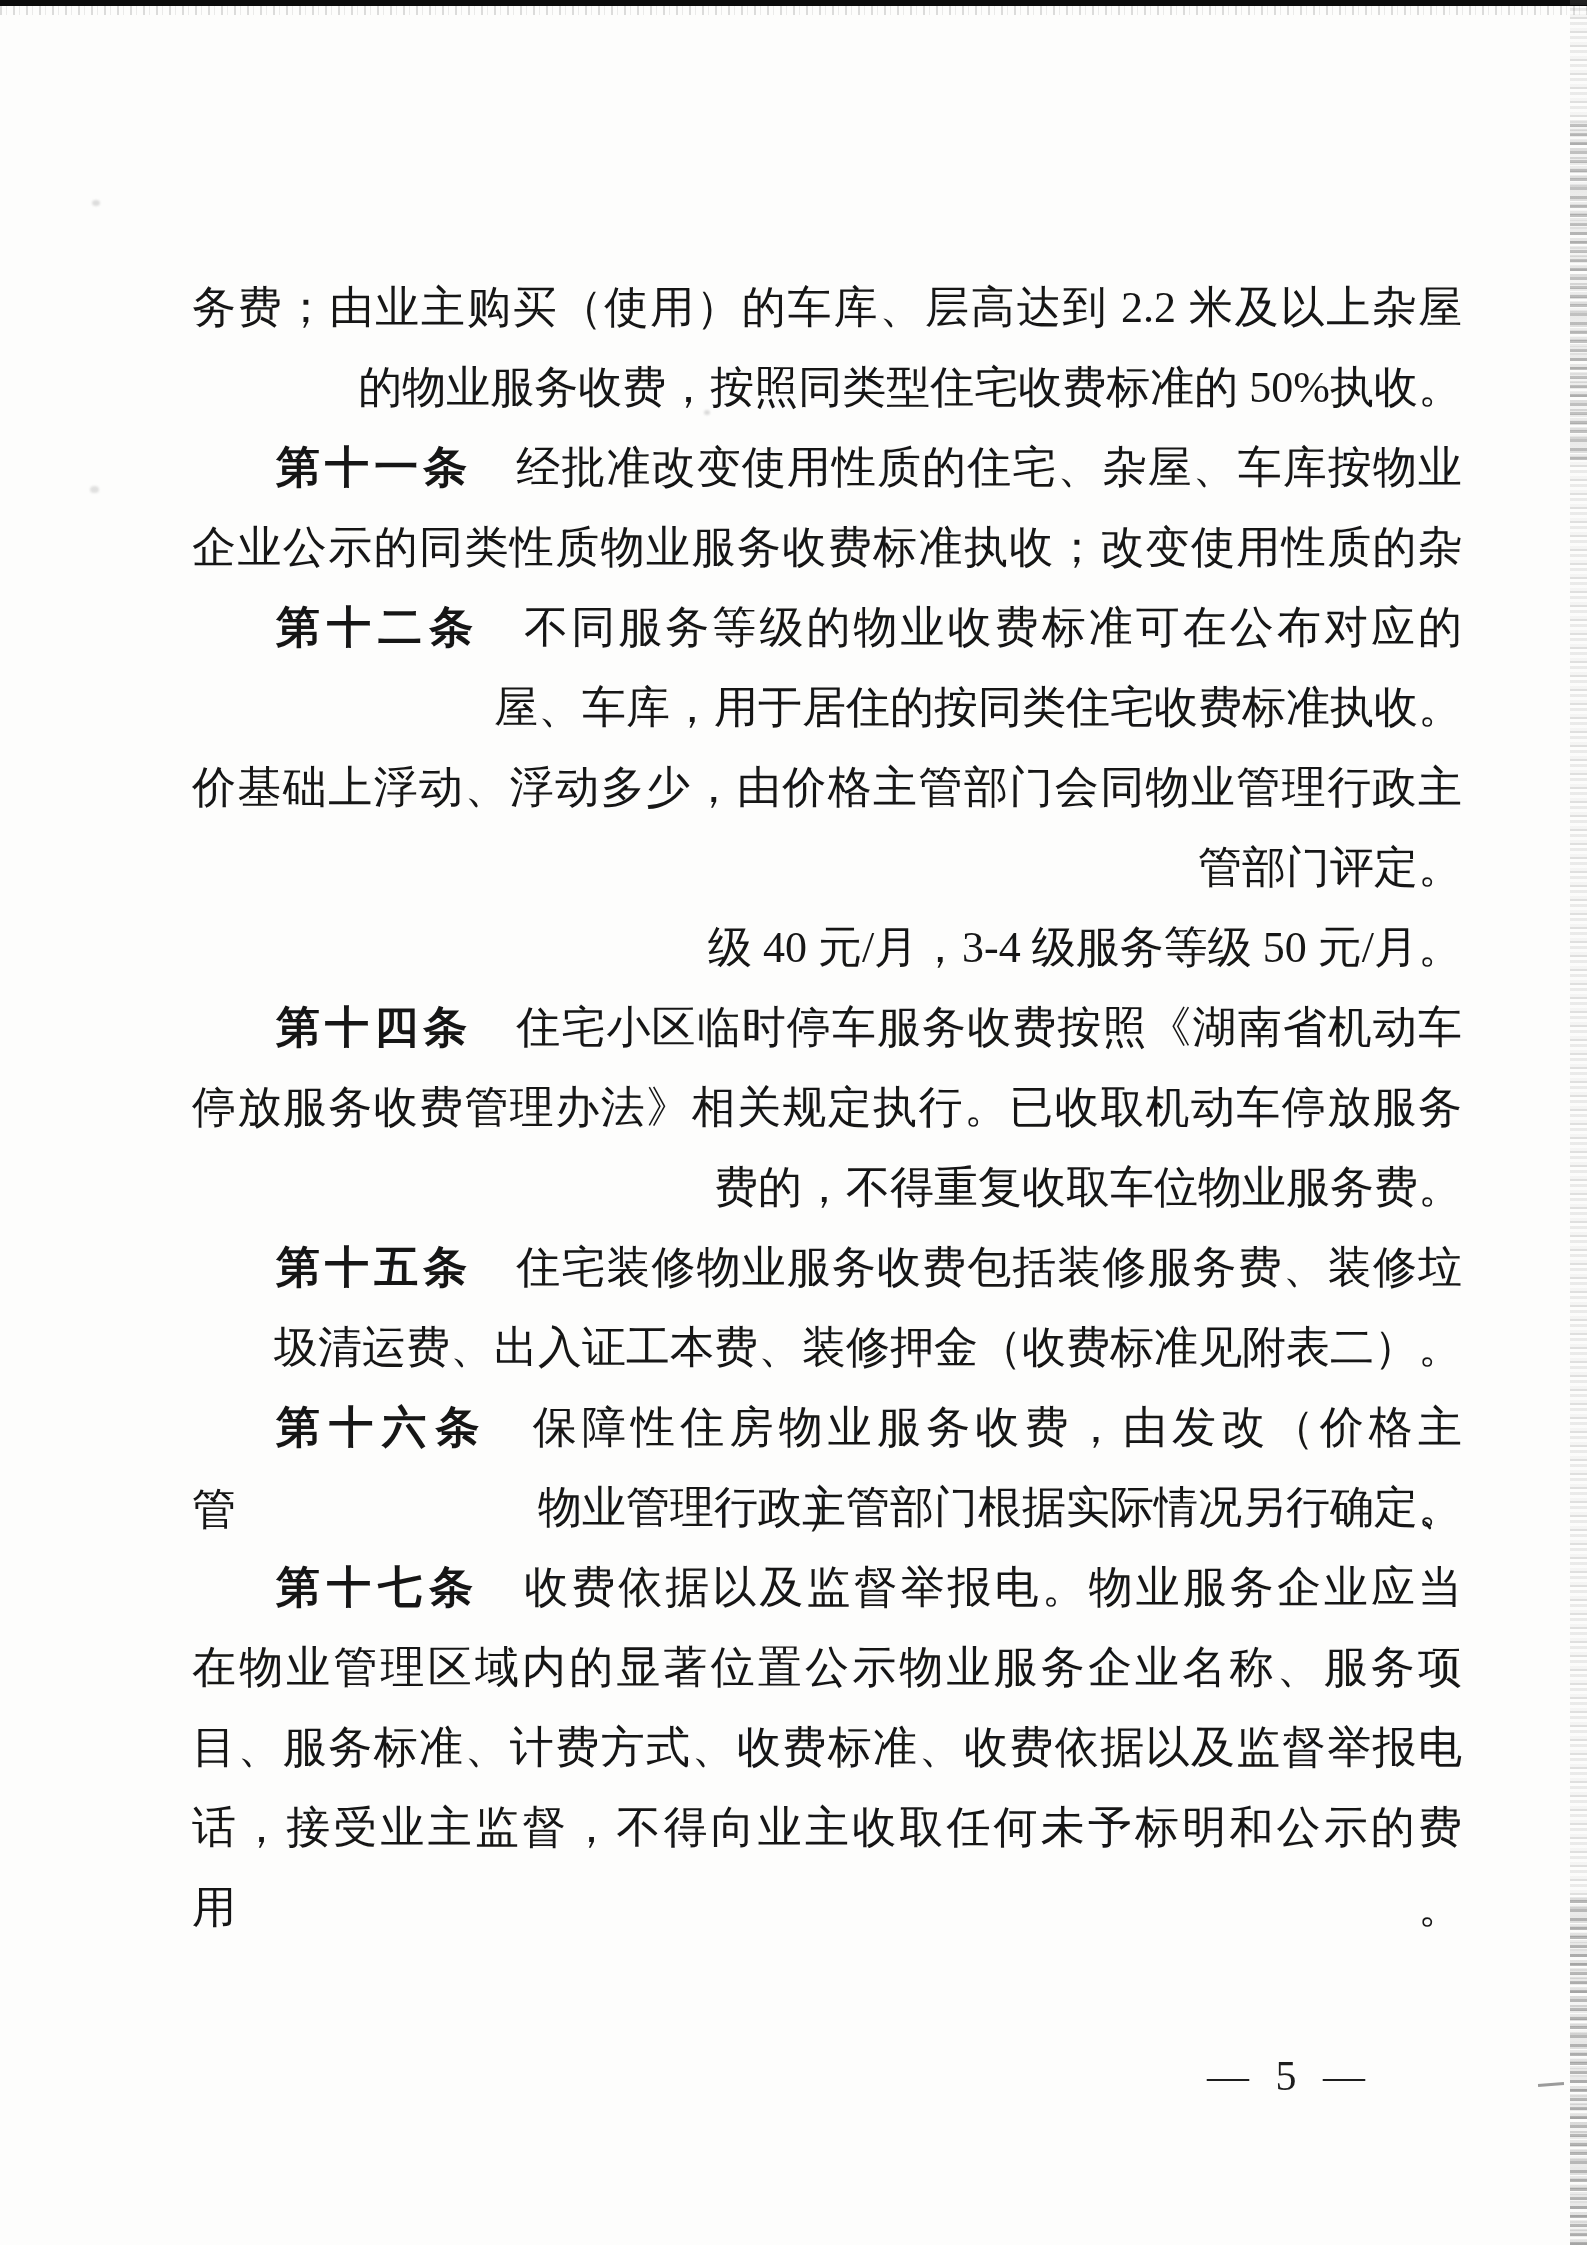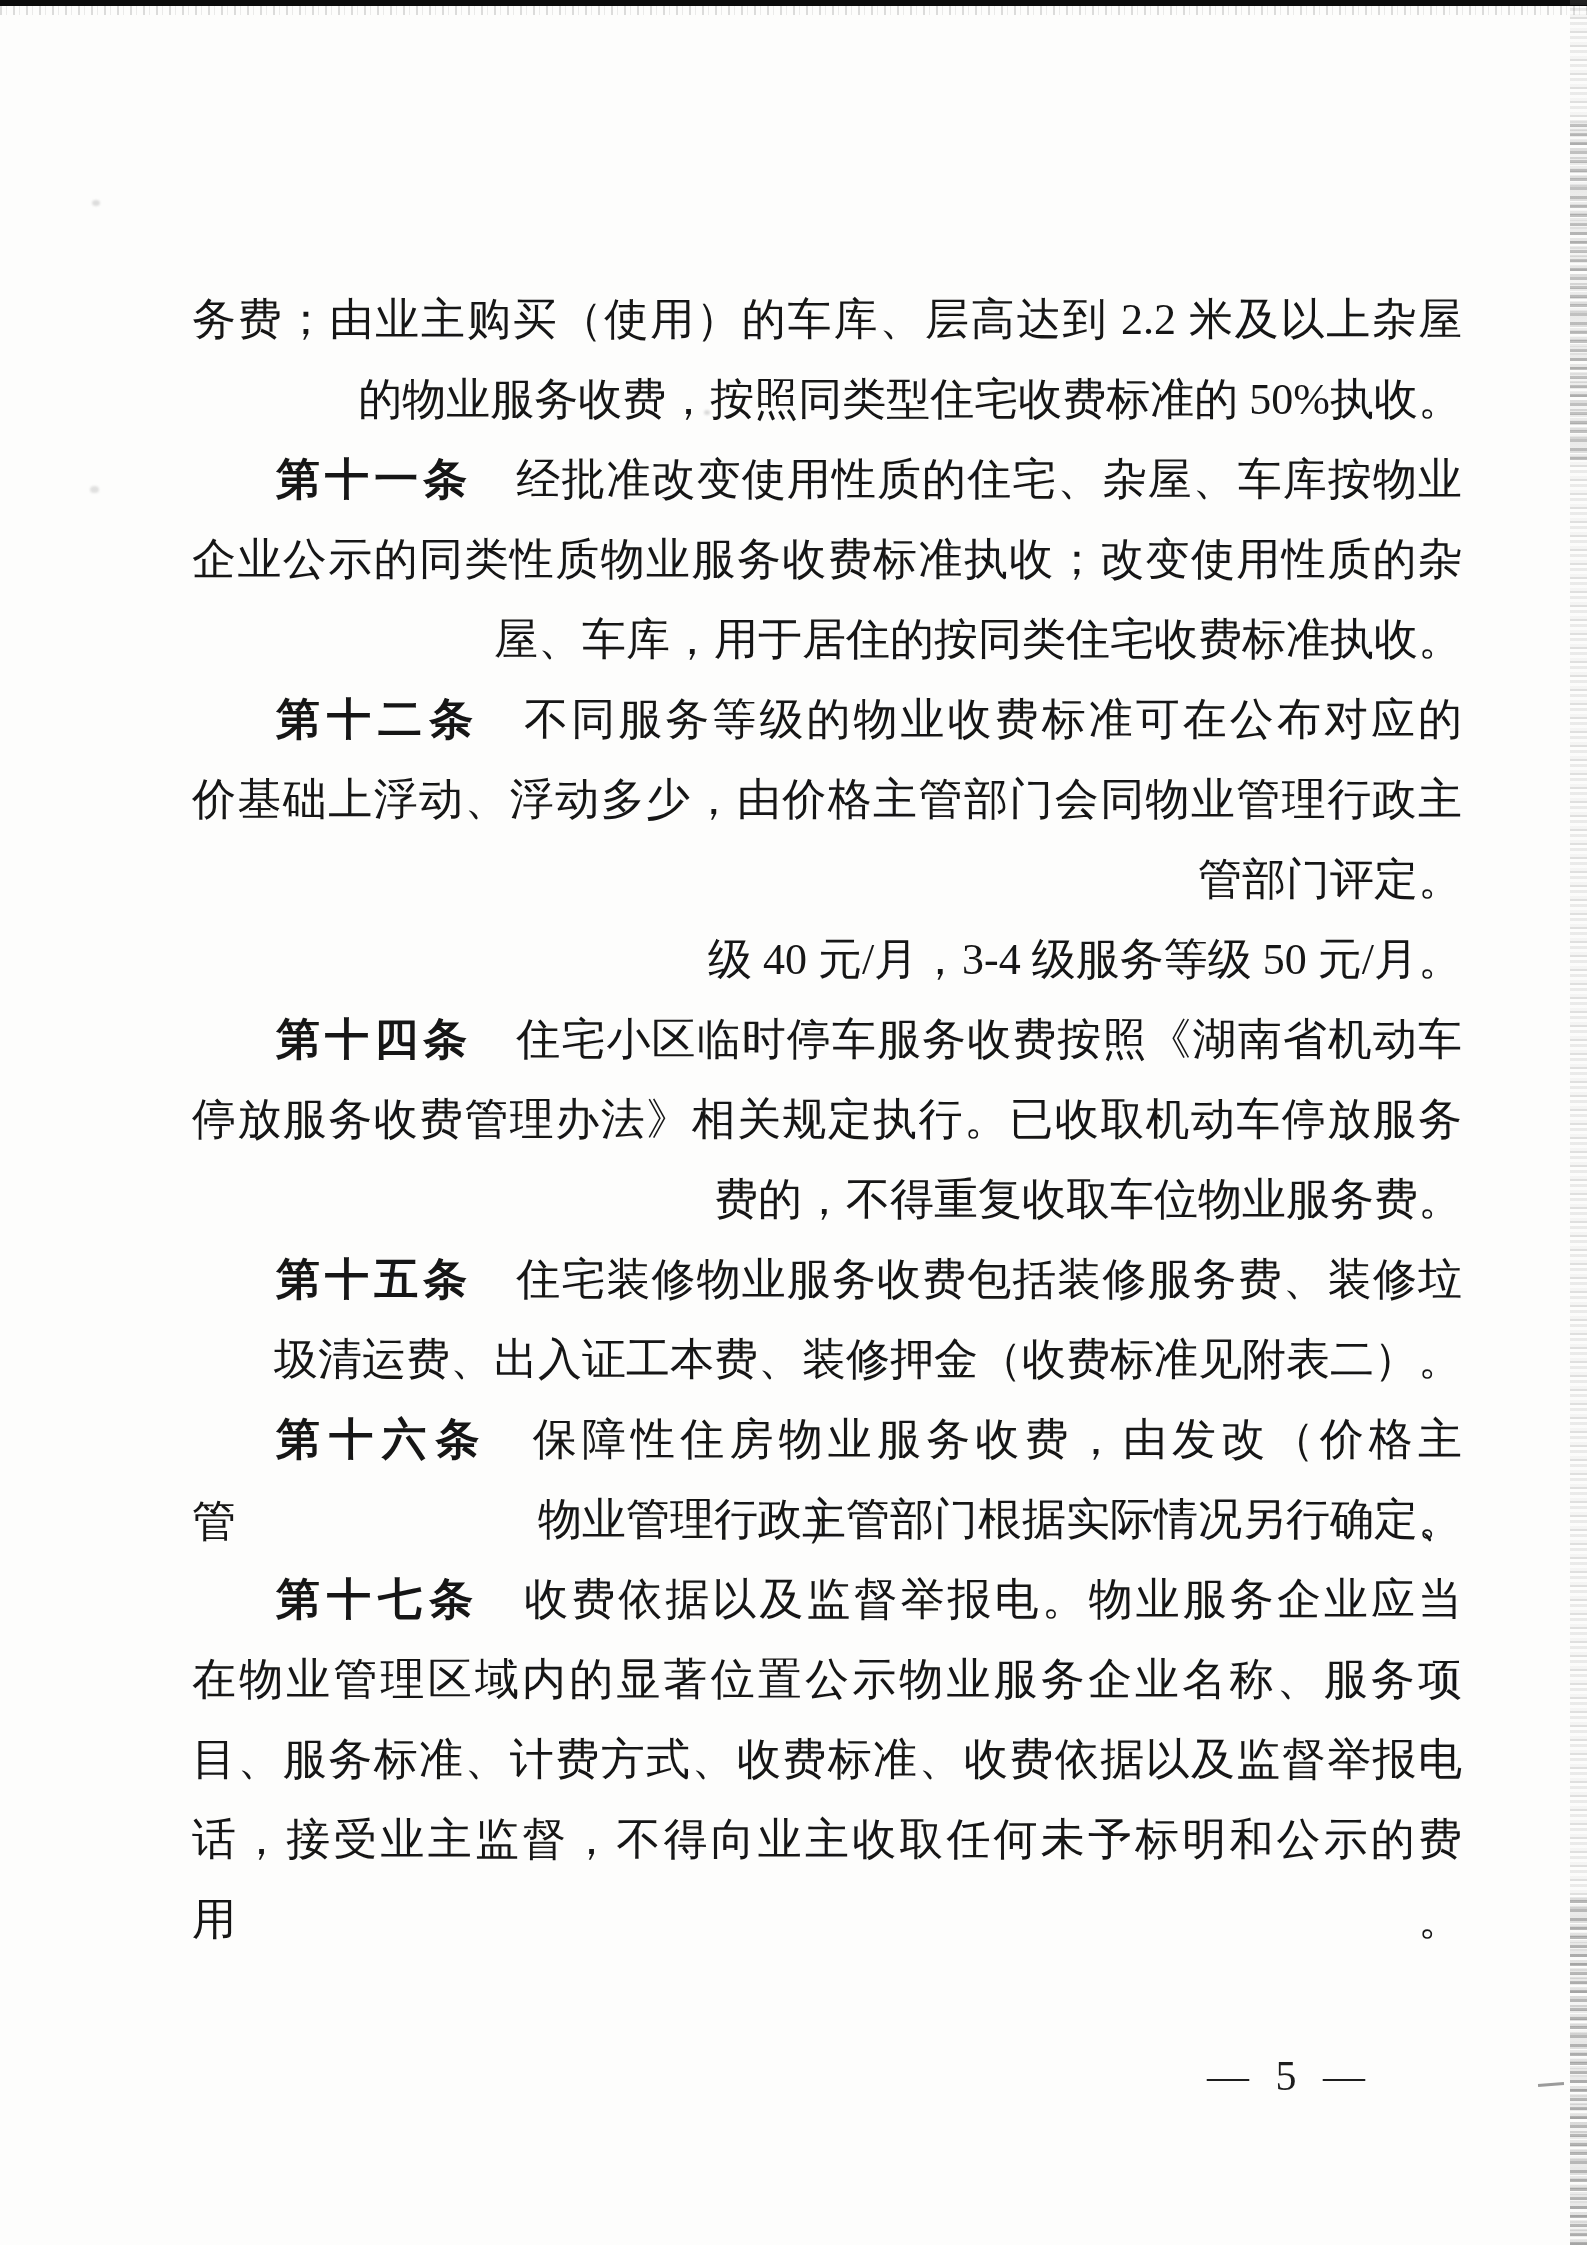--- a/index.html
+++ b/index.html
@@ -65,21 +65,21 @@
   .stray-dash {
     position: absolute; left: 1538px; top: 2083px;
     width: 26px; height: 3px;
     background: #4a4a4a; opacity: .55;
     transform: rotate(-4deg);
   }
   
   .content {
     position: absolute;
     left: 192px;
-    top: 280px;
+    top: 268px;
     width: 1270px;
   }
   .line {
     height: 80px;
     line-height: 80px;
     font-size: 44px;
     white-space: nowrap;
     text-align: right;
   }
   .line.j {
@@ -123,23 +123,23 @@
   <div class="content">
 
     <div class="line j"><span>务费；由业主购买（使用）的车库、层高达到 2.2 米及以上杂屋</span></div>
 
     <div class="line"><span>的物业服务收费，按照同类型住宅收费标准的 50%执收。</span></div>
 
     <div class="line indent j"><b class="head">第十一条</b><span>经批准改变使用性质的住宅、杂屋、车库按物业</span></div>
 
     <div class="line j"><span>企业公示的同类性质物业服务收费标准执收；改变使用性质的杂</span></div>
 
+    <div class="line indent j"><b class="head">第十二条</b><span>不同服务等级的物业收费标准可在公布对应的</span></div>
+
     <div class="line"><span>屋、车库，用于居住的按同类住宅收费标准执收。</span></div>
-
-    <div class="line indent j"><b class="head">第十二条</b><span>不同服务等级的物业收费标准可在公布对应的</span></div>
 
 
     <div class="line j"><span>价基础上浮动、浮动多少，由价格主管部门会同物业管理行政主</span></div>
 
     <div class="line"><span>管部门评定。</span></div>
 
 
     <div class="line"><span>级 40 元/月，3-4 级服务等级 50 元/月。</span></div>
 
     <div class="line indent j"><b class="head">第十四条</b><span>住宅小区临时停车服务收费按照《湖南省机动车</span></div>

